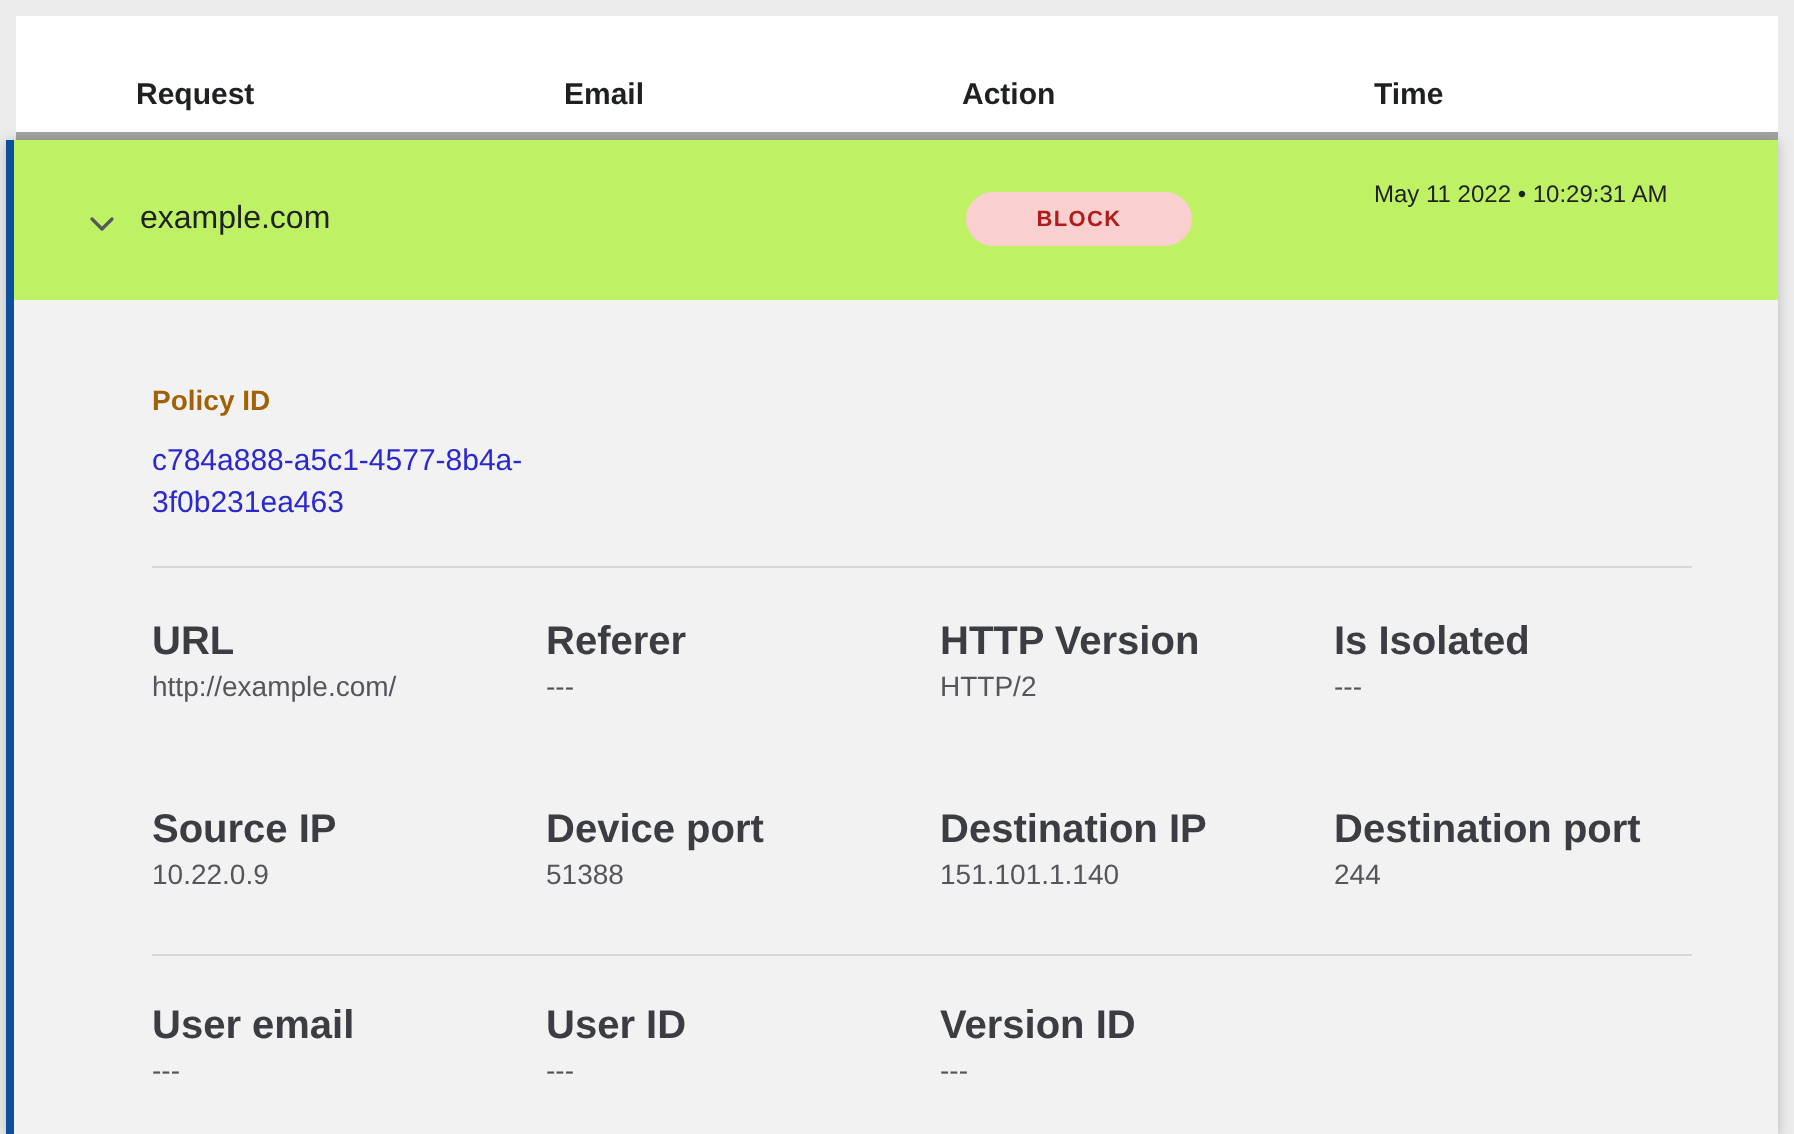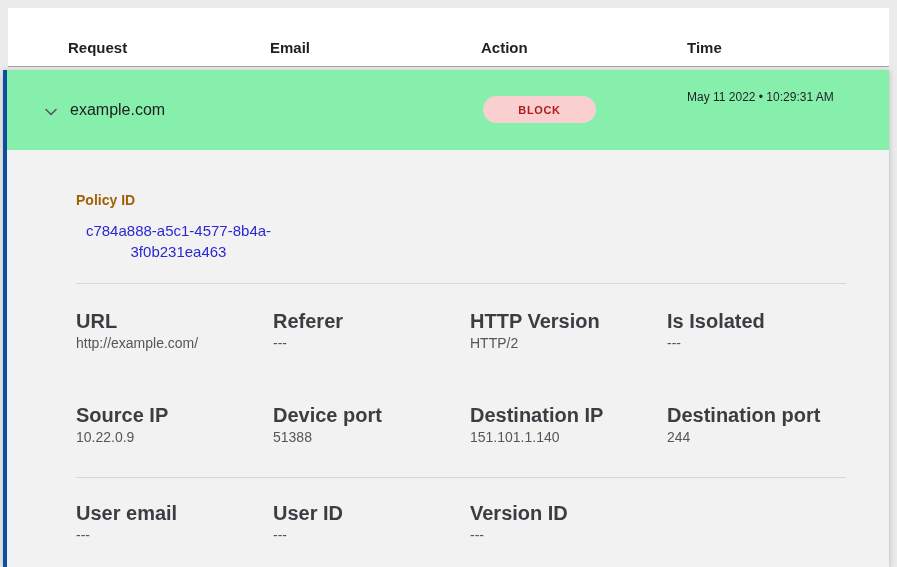--- a/index.html
+++ b/index.html
@@ -5,36 +5,36 @@
   html,body{margin:0;padding:0;}
   body{
     width:897px;height:567px;position:relative;overflow:hidden;
     background:var(--page-bg,#ebebeb);
     font-family:"Liberation Sans",sans-serif;
     -webkit-font-smoothing:antialiased;
   }
   
   .header-card{
     position:absolute;left:8px;top:8px;width:881px;height:58px;
-    background:#ffffff;border-bottom:1px solid #a3a3a3;
+    background:#ffffff;border-bottom:6px solid #a3a3a3;
   }
   .hcol{
     position:absolute;top:31px;font-size:15px;font-weight:700;color:#1f2023;
   }
-  .hcol.c0{left:60px}.hcol.c1{left:262px}.hcol.c2{left:473px}.hcol.c3{left:679px}
+  .hcol.c0{left:60px}.hcol.c1{left:274px}.hcol.c2{left:473px}.hcol.c3{left:679px}
 
   
   .expanded{
     position:absolute;left:3px;top:70px;width:886px;height:497px;
     border-left:4px solid var(--accent-blue,#0b4f9e);
     box-shadow:0 1px 6px rgba(0,0,0,.22);
     box-sizing:border-box;
   }
   .row-main{
-    position:absolute;left:0;top:0;right:0;height:80px;background:#86efac;
+    position:absolute;left:0;top:0;right:0;height:80px;background:#bef264;
   }
   .expander{
     position:absolute;left:34px;top:32px;width:20px;height:20px;
     background:none;border:none;padding:0;cursor:pointer;line-height:0;
   }
   .req-domain{
     position:absolute;left:63px;top:31px;font-size:16px;color:#202124;
   }
   .action-badge{
     position:absolute;left:476px;top:26px;width:113px;height:27px;
@@ -53,21 +53,21 @@
     position:absolute;left:0;top:80px;right:0;bottom:0;
     background:var(--panel-bg,#f2f2f3);
   }
   .policy-label{
     position:absolute;left:69px;top:42px;
     font-size:14px;font-weight:700;color:#a16207;
   }
   .policy-link{
     position:absolute;left:69px;top:70px;width:205px;
     font-size:15px;line-height:21px;color:var(--link-blue,#2a28cf);
-    text-decoration:none;word-wrap:break-word;text-align:center;
+    text-decoration:none;word-wrap:break-word;
   }
   .divider{position:absolute;left:69px;right:43px;height:0;border-top:1px solid #d8d8d8;}
   .divider.d1{top:133px}
   .divider.d2{top:327px}
   .frow{position:absolute;left:69px;display:flex;}
   .frow.r1{top:160px}.frow.r2{top:254px}.frow.r3{top:352px}
   .fcell{width:197px;}
   .flabel{font-size:20px;font-weight:700;color:#3b3d42;}
   .fvalue{font-size:14px;color:#54565b;margin-top:2px;}
 </style>

